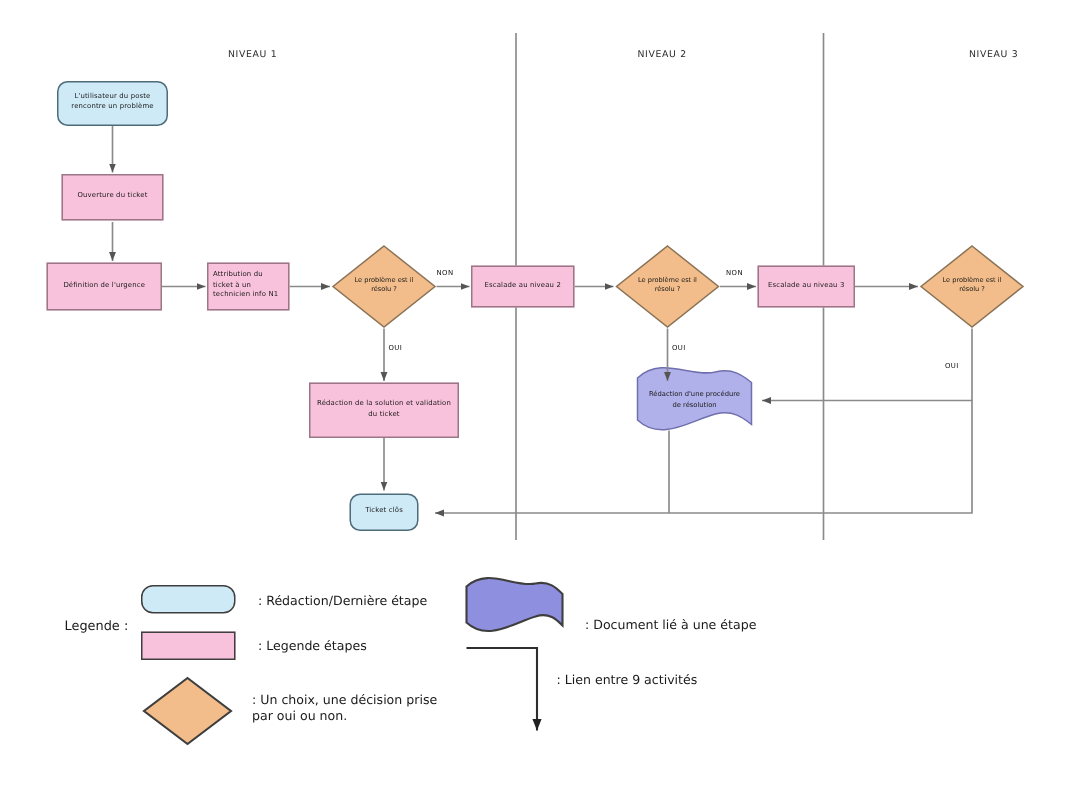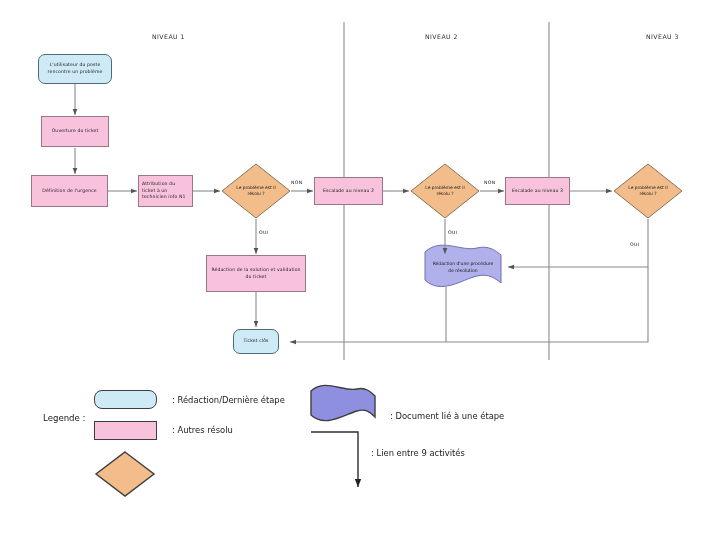--- a/index.html
+++ b/index.html
@@ -221,20 +221,22 @@
   <div class="edge-label" style="left:259px; top:230px;">OUI</div>
   <div class="edge-label" style="left:448px; top:230px;">OUI</div>
   <div class="edge-label" style="left:630px; top:242px;">OUI</div>
 
   <div class="legend-title" style="left:43px; top:413px;">Legende :</div>
 
   <div class="legend-swatch sw-terminal" style="left:94px; top:390px; width:63px; height:19px;"></div>
   <div class="legend-text" style="left:172px; top:395px;">: Rédaction/Dernière étape</div>
 
   <div class="legend-swatch sw-process" style="left:94px; top:421px; width:63px; height:19px;"></div>
-  <div class="legend-text" style="left:172px; top:425px;">: Autres résolu</div>
-
+  <div class="legend-text" style="left:172px; top:425px;">: Legende étapes</div>
+
+  <div class="legend-text" style="left:168px; top:461px;">: Un choix, une décision prise
+par oui ou non.</div>
 
   <div class="legend-text" style="left:390px; top:395px;margin-top:16px;">: Document lié à une étape</div>
 
   <div class="legend-text" style="left:371px; top:448px;">: Lien entre 9 activités</div>
 
 </div>
 
 </body></html>

